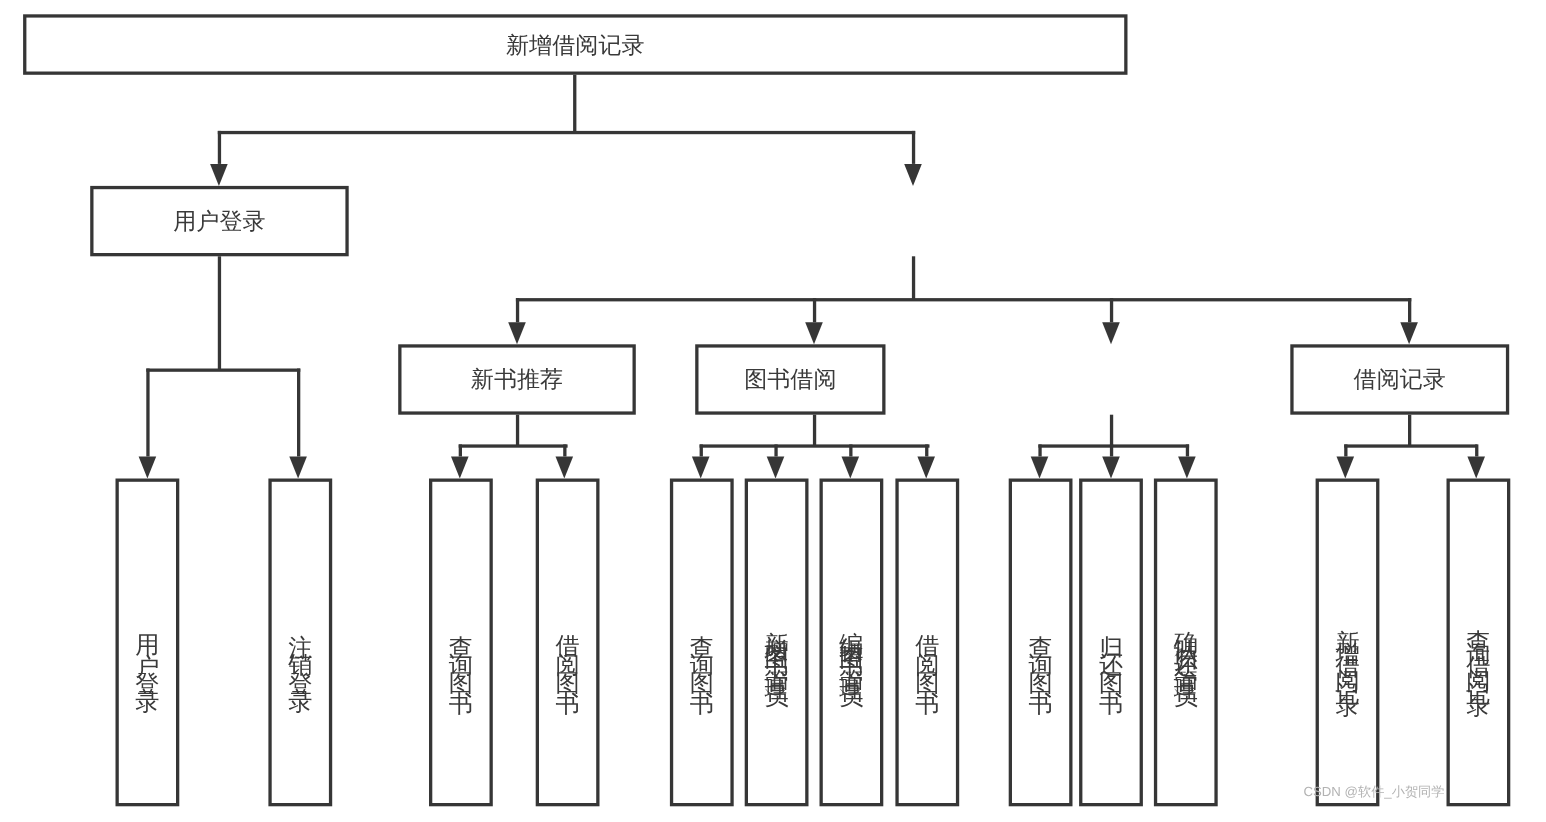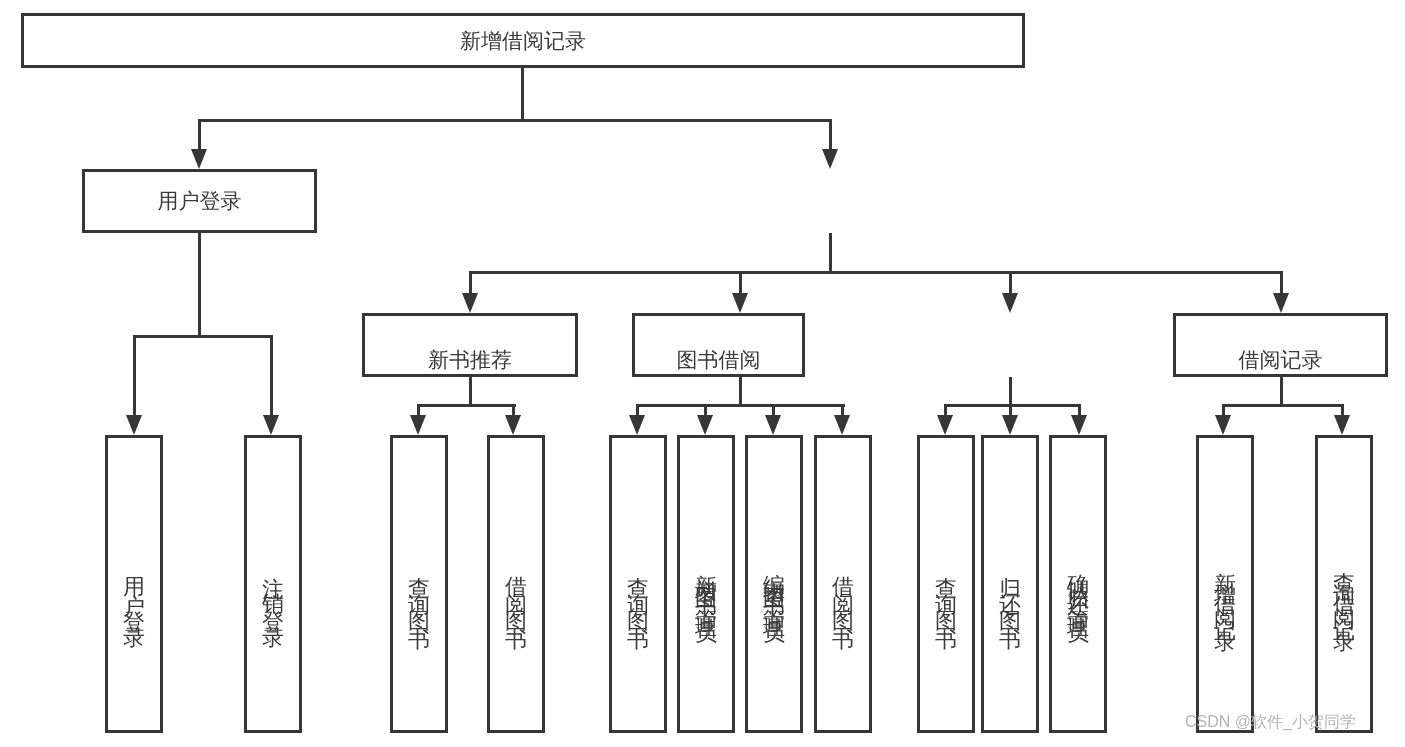--- a/index.html
+++ b/index.html
@@ -20,21 +20,21 @@
   .node{
     position:absolute;
     box-sizing:border-box;
     border:3px solid var(--line);
     background:#fff;
     display:flex;align-items:center;justify-content:center;
     color:var(--text);
   }
   .rootnode{left:21px;top:13px;width:1004px;height:55px;font-size:21px;}
   .hnode{top:169px;height:64px;font-size:21px;}
-  .l3node{top:313px;height:64px;font-size:21px;align-items:flex-end;}
+  .l3node{top:313px;height:64px;font-size:21px;}
   .vnode{top:435px;width:58px;height:298px;font-size:22px;}
   .vnode span{
     writing-mode:vertical-rl;
     text-orientation:mixed;
     line-height:1;
     white-space:nowrap;
   }
   .ls-wide  span{letter-spacing:17px;margin-bottom:-17px;}
   .ls-mid   span{letter-spacing:12px;margin-bottom:-12px;}
   .ls-tight span{letter-spacing:7px;margin-bottom:-7px;}
@@ -42,21 +42,21 @@
   .ln{position:absolute;background:var(--line);}
   .ar{
     position:absolute;width:0;height:0;
     border-left:8px solid transparent;
     border-right:8px solid transparent;
     border-top:20px solid var(--line);
   }
   .watermark{
     position:absolute;
     left:1185px;top:712px;
-    font-size:16px;
+    font-size:12px;
     color:var(--wm);
     white-space:nowrap;
     z-index:5;
   }
 </style>
 </head>
 <body>
 
 <div class="canvas">
 
@@ -92,21 +92,21 @@
   <div class="ar" style="left:1002px;top:293px;"></div>
   <div class="ln" style="left:1280px;top:271px;width:3px;height:22px;"></div>
   <div class="ar" style="left:1273px;top:293px;"></div>
 
   <div class="node l3node" style="left:362px;width:216px;">
     <span>新书推荐</span>
   </div>
   <div class="node l3node" style="left:632px;width:173px;">
     <span>图书借阅</span>
   </div>
-  <div class="node l3node" style="left:1173px;width:215px;">
+  <div class="node l3node" style="left:1173px;width:199px;">
     <span>借阅记录</span>
   </div>
 
   <div class="ln" style="left:469px;top:377px;width:3px;height:29px;"></div>
   <div class="ln" style="left:739px;top:377px;width:3px;height:29px;"></div>
   <div class="ln" style="left:1009px;top:377px;width:3px;height:29px;"></div>
   <div class="ln" style="left:1280px;top:377px;width:3px;height:29px;"></div>
 
   <div class="ln" style="left:417px;top:404px;width:99px;height:3px;"></div>
   <div class="ln" style="left:417px;top:404px;width:3px;height:11px;"></div>

